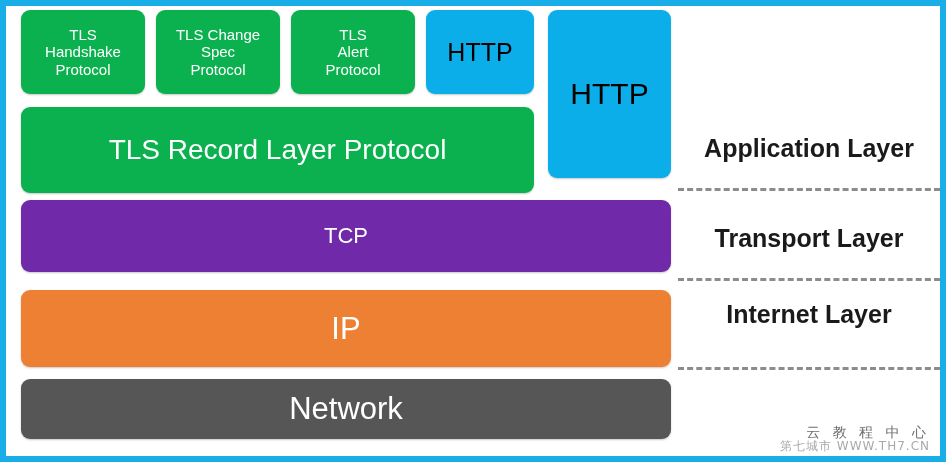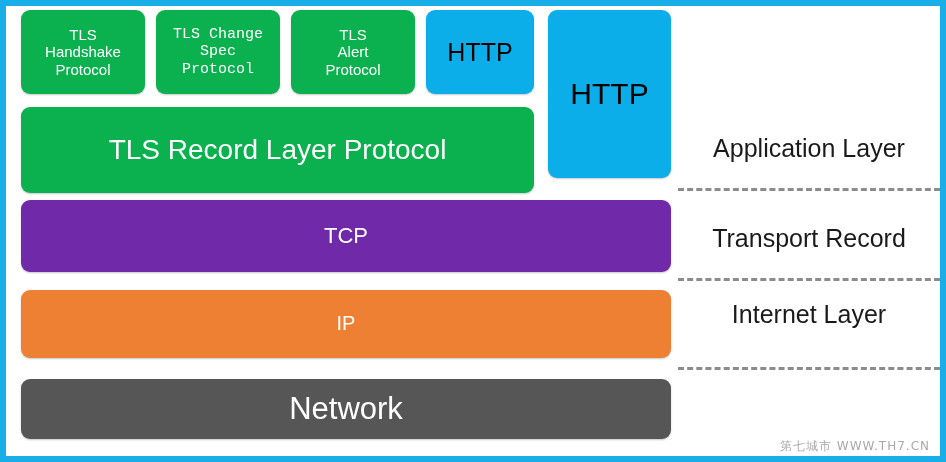--- a/index.html
+++ b/index.html
@@ -48,21 +48,21 @@
   .gray   { background: #565656; }
 
   
   .tls-small {
     top: 4px;
     height: 84px;
     font-size: 15px;
     padding: 0 4px;
   }
   #tls-handshake    { left: 15px;  width: 124px; }
-  #tls-change-spec  { left: 150px; width: 124px; font-family: Liberation Mono, monospace; }
+  #tls-change-spec  { left: 150px; width: 124px; }
   #tls-alert        { left: 285px; width: 124px; }
 
   #http-small {
     top: 4px;
     left: 420px;
     width: 108px;
     height: 84px;
     font-size: 25px;
   }
 
@@ -89,40 +89,41 @@
     top: 194px;
     left: 15px;
     width: 650px;
     height: 72px;
     font-size: 22px;
   }
   #ip {
     top: 284px;
     left: 15px;
     width: 650px;
-    height: 68px;
-    font-size: 20px;
+    height: 77px;
+    font-size: 31px;
   }
   #network {
     top: 373px;
     left: 15px;
     width: 650px;
     height: 60px;
     font-size: 31px;
   }
 
   
   .layer-label {
     position: absolute;
     left: 672px;
     width: 262px;
     text-align: center;
     color: #1A1A1A;
     font-size: 25px;
     white-space: nowrap;
+    font-weight: bold;
   }
   #label-application { top: 128px; }
   #label-transport   { top: 218px; }
   #label-internet    { top: 294px; }
   #label-network     { top: 395px; }
 
   
   .separator {
     position: absolute;
     left: 672px;
@@ -181,27 +182,28 @@
     <div class="block green" id="tls-record">TLS Record Layer Protocol</div>
 
     <div class="block purple" id="tcp">TCP</div>
 
     <div class="block orange" id="ip">IP</div>
 
     <div class="block gray" id="network">Network</div>
 
     <div class="layer-label" id="label-application">Application Layer</div>
 
-    <div class="layer-label" id="label-transport">Transport Record</div>
+    <div class="layer-label" id="label-transport">Transport Layer</div>
 
     <div class="layer-label" id="label-internet">Internet Layer</div>
 
 
     <div class="separator" id="sep-1"></div>
     <div class="separator" id="sep-2"></div>
     <div class="separator" id="sep-3"></div>
 
     <div id="watermark">
+      <div id="watermark-main">云 教 程 中 心</div>
       <div id="watermark-sub">第七城市   WWW.TH7.CN</div>
     </div>
 
   </div>
 </div>
 
 </body></html>

